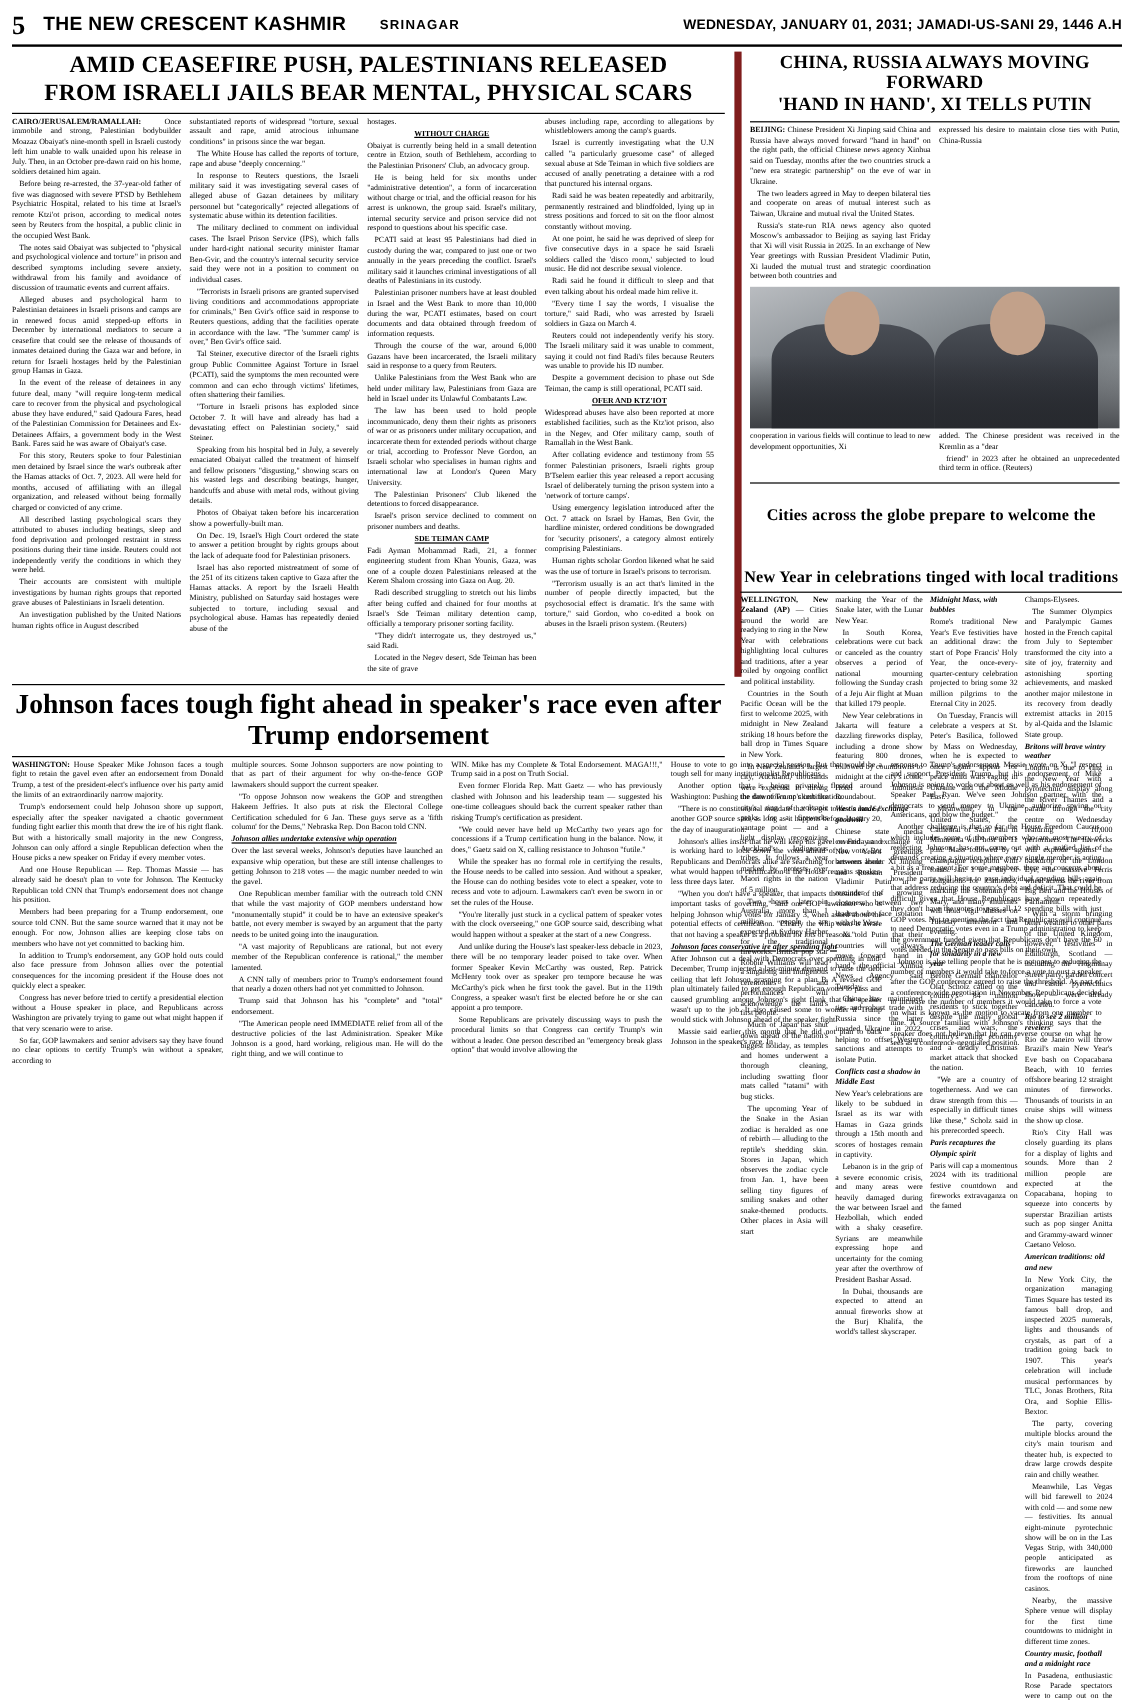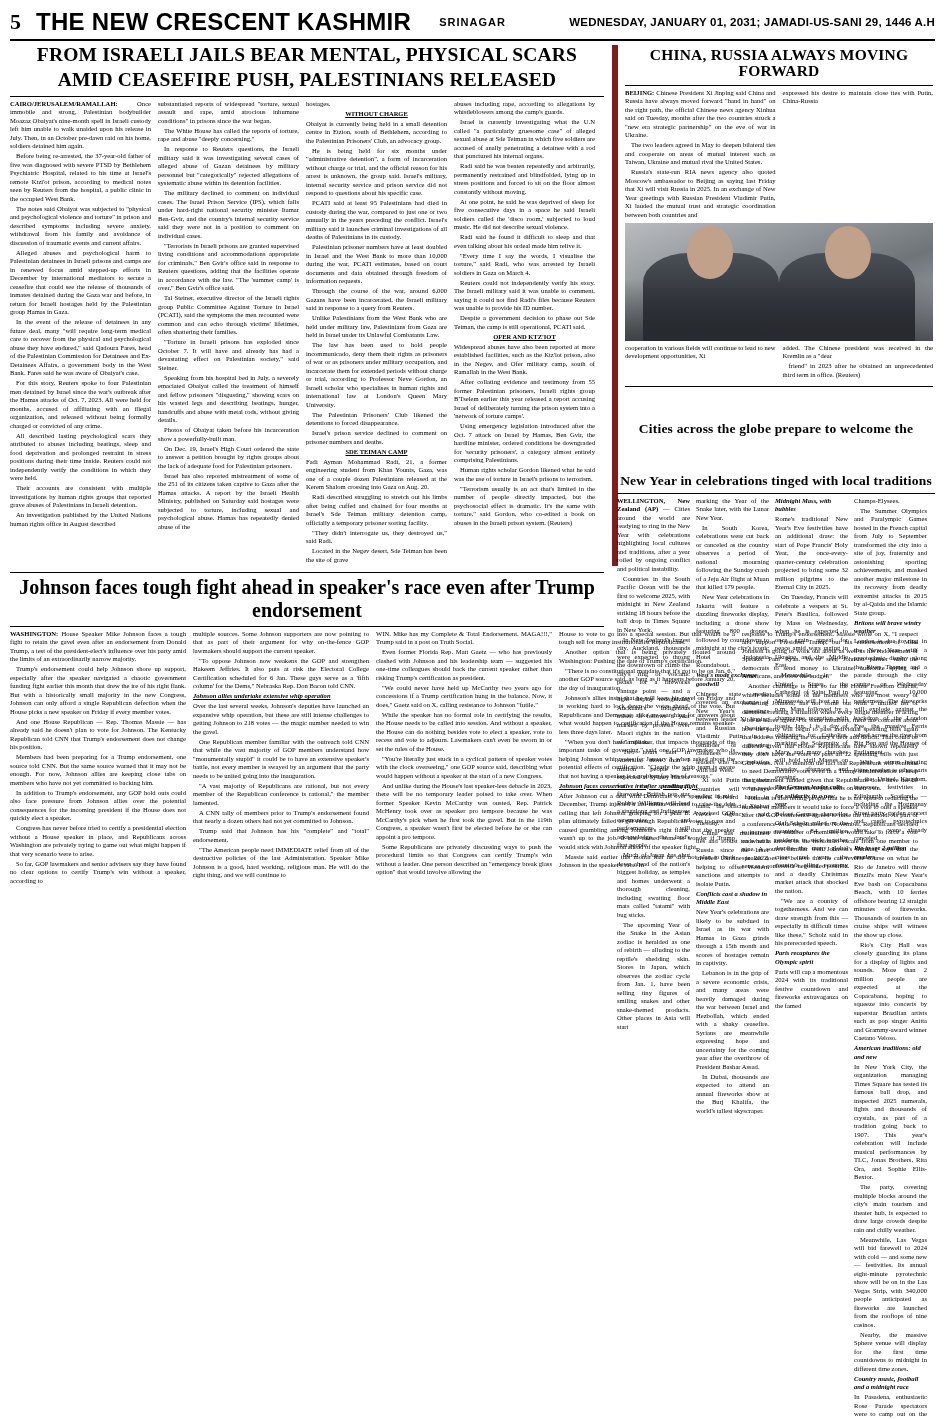--- a/index.html
+++ b/index.html
@@ -9,21 +9,21 @@
     min-height: 1419px;
     background: #ffffff;
     font-family: "Liberation Serif", serif;
     color: #000;
   }
   .page { width:945px; min-height:1419px; padding: 8px 10px 6px 10px; position:relative; }
 
   
   .masthead { display:flex; align-items:center; border-bottom:2.5px solid #000; padding-bottom:3px; }
   .folio { font-family:"Liberation Serif", serif; font-size:22px; font-weight:bold; width:26px; }
-  .paper-name { font-size:24px; font-weight:bold; letter-spacing:0.3px; font-family:"Liberation Sans", sans-serif; }
+  .paper-name { font-size:16px; font-weight:bold; letter-spacing:0.3px; font-family:"Liberation Sans", sans-serif; }
   .edition { font-size:11px; font-weight:bold; margin-left:28px; letter-spacing:1px; font-family:"Liberation Sans", sans-serif; }
   .masthead-date { margin-left:auto; font-size:11.5px; font-weight:bold; font-family:"Liberation Sans", sans-serif; letter-spacing:0.2px; }
 
   .headline {
     font-family:"Liberation Serif", serif;
     font-weight:bold;
     text-align:center;
     line-height:1.02;
     letter-spacing:0.2px;
   }
@@ -76,21 +76,21 @@
   }
   .photo .face1 { left:20%; }
   .photo .face2 { right:20%; }
 
   
   .mid-zone { margin-top:5px; }
 
   .hr-heavy { border-top:1.6px solid #000; }
   .hr-light { border-top:0.8px solid #000; }
 
-  .bottom-head { font-size:20px; text-align:center; font-weight:bold; padding:3px 0 4px 0; font-family:"Liberation Serif", serif;}
+  .bottom-head { font-size:23px; text-align:center; font-weight:bold; padding:3px 0 4px 0; font-family:"Liberation Serif", serif;}
   .cols5b { display:flex; gap:7px; }
   .cols5b > div { width:176px; }
 
   .italic-head { font-style:italic; font-weight:bold; text-align:left; text-decoration:underline; margin:2px 0 1px; text-indent:0 !important; font-size:6.6px;}
   .italic-sub { font-style:italic; font-weight:bold; text-align:left; margin:2px 0 1px; text-indent:0 !important; font-size:6.6px;}
 </style>
 </head>
 <body>
 
 <div class="page">
@@ -98,22 +98,22 @@
   <div class="masthead">
     <div class="folio">5</div>
     <div class="paper-name">THE NEW CRESCENT KASHMIR</div>
     <div class="edition">SRINAGAR</div>
     <div class="masthead-date">WEDNESDAY, JANUARY 01, 2031; JAMADI-US-SANI 29, 1446  A.H</div>
   </div>
 
   <div class="top-zone">
 
     <div class="left-block">
+      <div class="headline hl1">AMID CEASEFIRE PUSH, PALESTINIANS RELEASED</div>
       <div class="headline hl1" style="padding-top:0">FROM ISRAELI JAILS BEAR MENTAL, PHYSICAL SCARS</div>
-      <div class="headline hl1">AMID CEASEFIRE PUSH, PALESTINIANS RELEASED</div>
       <div class="hr-light" style="margin:3px 0 3px 0;"></div>
 
       <div class="cols4">
         <div class="col-text">
           <p class="first"><span class="dropcity">CAIRO/JERUSALEM/RAMALLAH:</span> <span>Once immobile and strong, Palestinian bodybuilder Moazaz Obaiyat's nine-month spell in Israeli custody left him unable to walk unaided upon his release in July. Then, in an October pre-dawn raid on his home, soldiers detained him again.</span></p>
           <p>Before being re-arrested, the 37-year-old father of five was diagnosed with severe PTSD by Bethlehem Psychiatric Hospital, related to his time at Israel's remote Ktzi'ot prison, according to medical notes seen by Reuters from the hospital, a public clinic in the occupied West Bank.</p>
           <p>The notes said Obaiyat was subjected to "physical and psychological violence and torture" in prison and described symptoms including severe anxiety, withdrawal from his family and avoidance of discussion of traumatic events and current affairs.</p>
           <p>Alleged abuses and psychological harm to Palestinian detainees in Israeli prisons and camps are in renewed focus amid stepped-up efforts in December by international mediators to secure a ceasefire that could see the release of thousands of inmates detained during the Gaza war and before, in return for Israeli hostages held by the Palestinian group Hamas in Gaza.</p>
           <p>In the event of the release of detainees in any future deal, many "will require long-term medical care to recover from the physical and psychological abuse they have endured," said Qadoura Fares, head of the Palestinian Commission for Detainees and Ex-Detainees Affairs, a government body in the West Bank. Fares said he was aware of Obaiyat's case.</p>
           <p>For this story, Reuters spoke to four Palestinian men detained by Israel since the war's outbreak after the Hamas attacks of Oct. 7, 2023. All were held for months, accused of affiliating with an illegal organization, and released without being formally charged or convicted of any crime.</p>
@@ -166,20 +166,21 @@
           <p>After collating evidence and testimony from 55 former Palestinian prisoners, Israeli rights group B'Tselem earlier this year released a report accusing Israel of deliberately turning the prison system into a 'network of torture camps'.</p>
           <p>Using emergency legislation introduced after the Oct. 7 attack on Israel by Hamas, Ben Gvir, the hardline minister, ordered conditions be downgraded for 'security prisoners', a category almost entirely comprising Palestinians.</p>
           <p>Human rights scholar Gordon likened what he said was the use of torture in Israel's prisons to terrorism.</p>
           <p>"Terrorism usually is an act that's limited in the number of people directly impacted, but the psychosocial effect is dramatic. It's the same with torture," said Gordon, who co-edited a book on abuses in the Israeli prison system. (Reuters)</p>
         </div>
       </div>
     </div>
 
     <div class="right-block">
       <div class="headline hl2">CHINA, RUSSIA ALWAYS MOVING FORWARD</div>
+      <div class="headline hl2" style="padding-top:0">'HAND IN HAND', XI TELLS PUTIN</div>
       <div class="hr-light" style="margin:3px 0 3px 0;"></div>
 
       <div class="cols2">
         <div class="col-text">
           <p class="first"><span class="dropcity">BEIJING:</span> <span>Chinese President Xi Jinping said China and Russia have always moved forward "hand in hand" on the right path, the official Chinese news agency Xinhua said on Tuesday, months after the two countries struck a "new era strategic partnership" on the eve of war in Ukraine.</span></p>
           <p>The two leaders agreed in May to deepen bilateral ties and cooperate on areas of mutual interest such as Taiwan, Ukraine and mutual rival the United States.</p>
           <p>Russia's state-run RIA news agency also quoted Moscow's ambassador to Beijing as saying last Friday that Xi will visit Russia in 2025. In an exchange of New Year greetings with Russian President Vladimir Putin, Xi lauded the mutual trust and strategic coordination between both countries and</p>
         </div>
         <div class="col-text">
           <p class="first">expressed his desire to maintain close ties with Putin, China-Russia</p>

